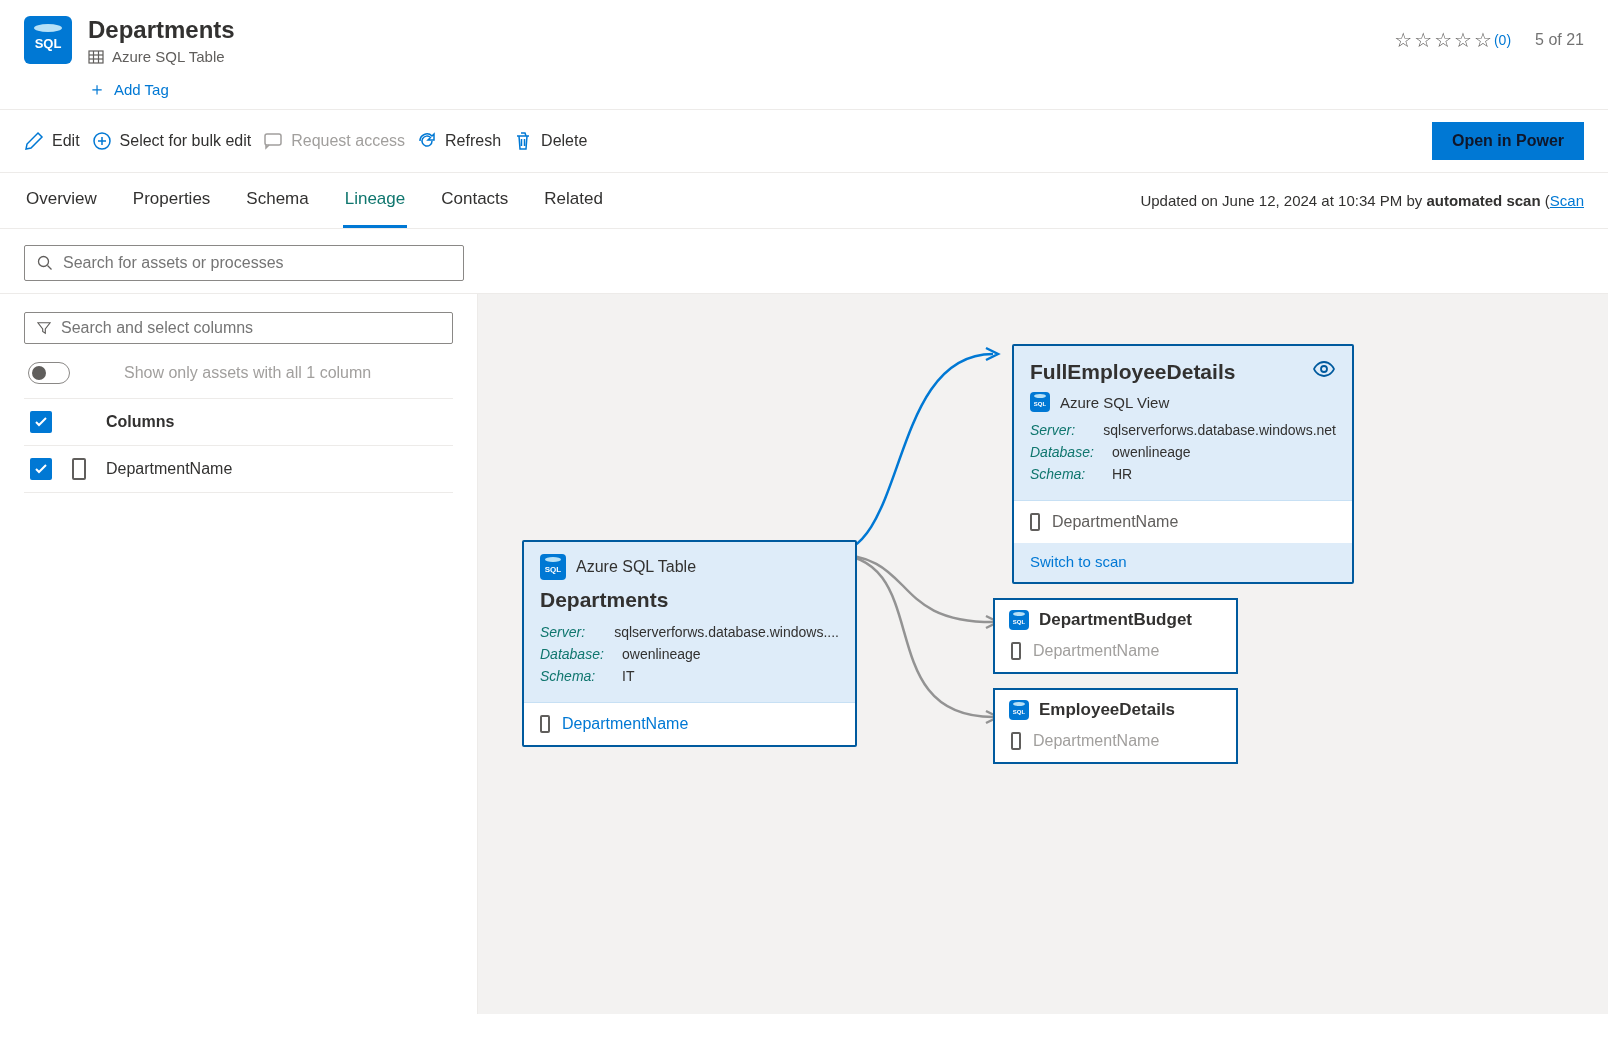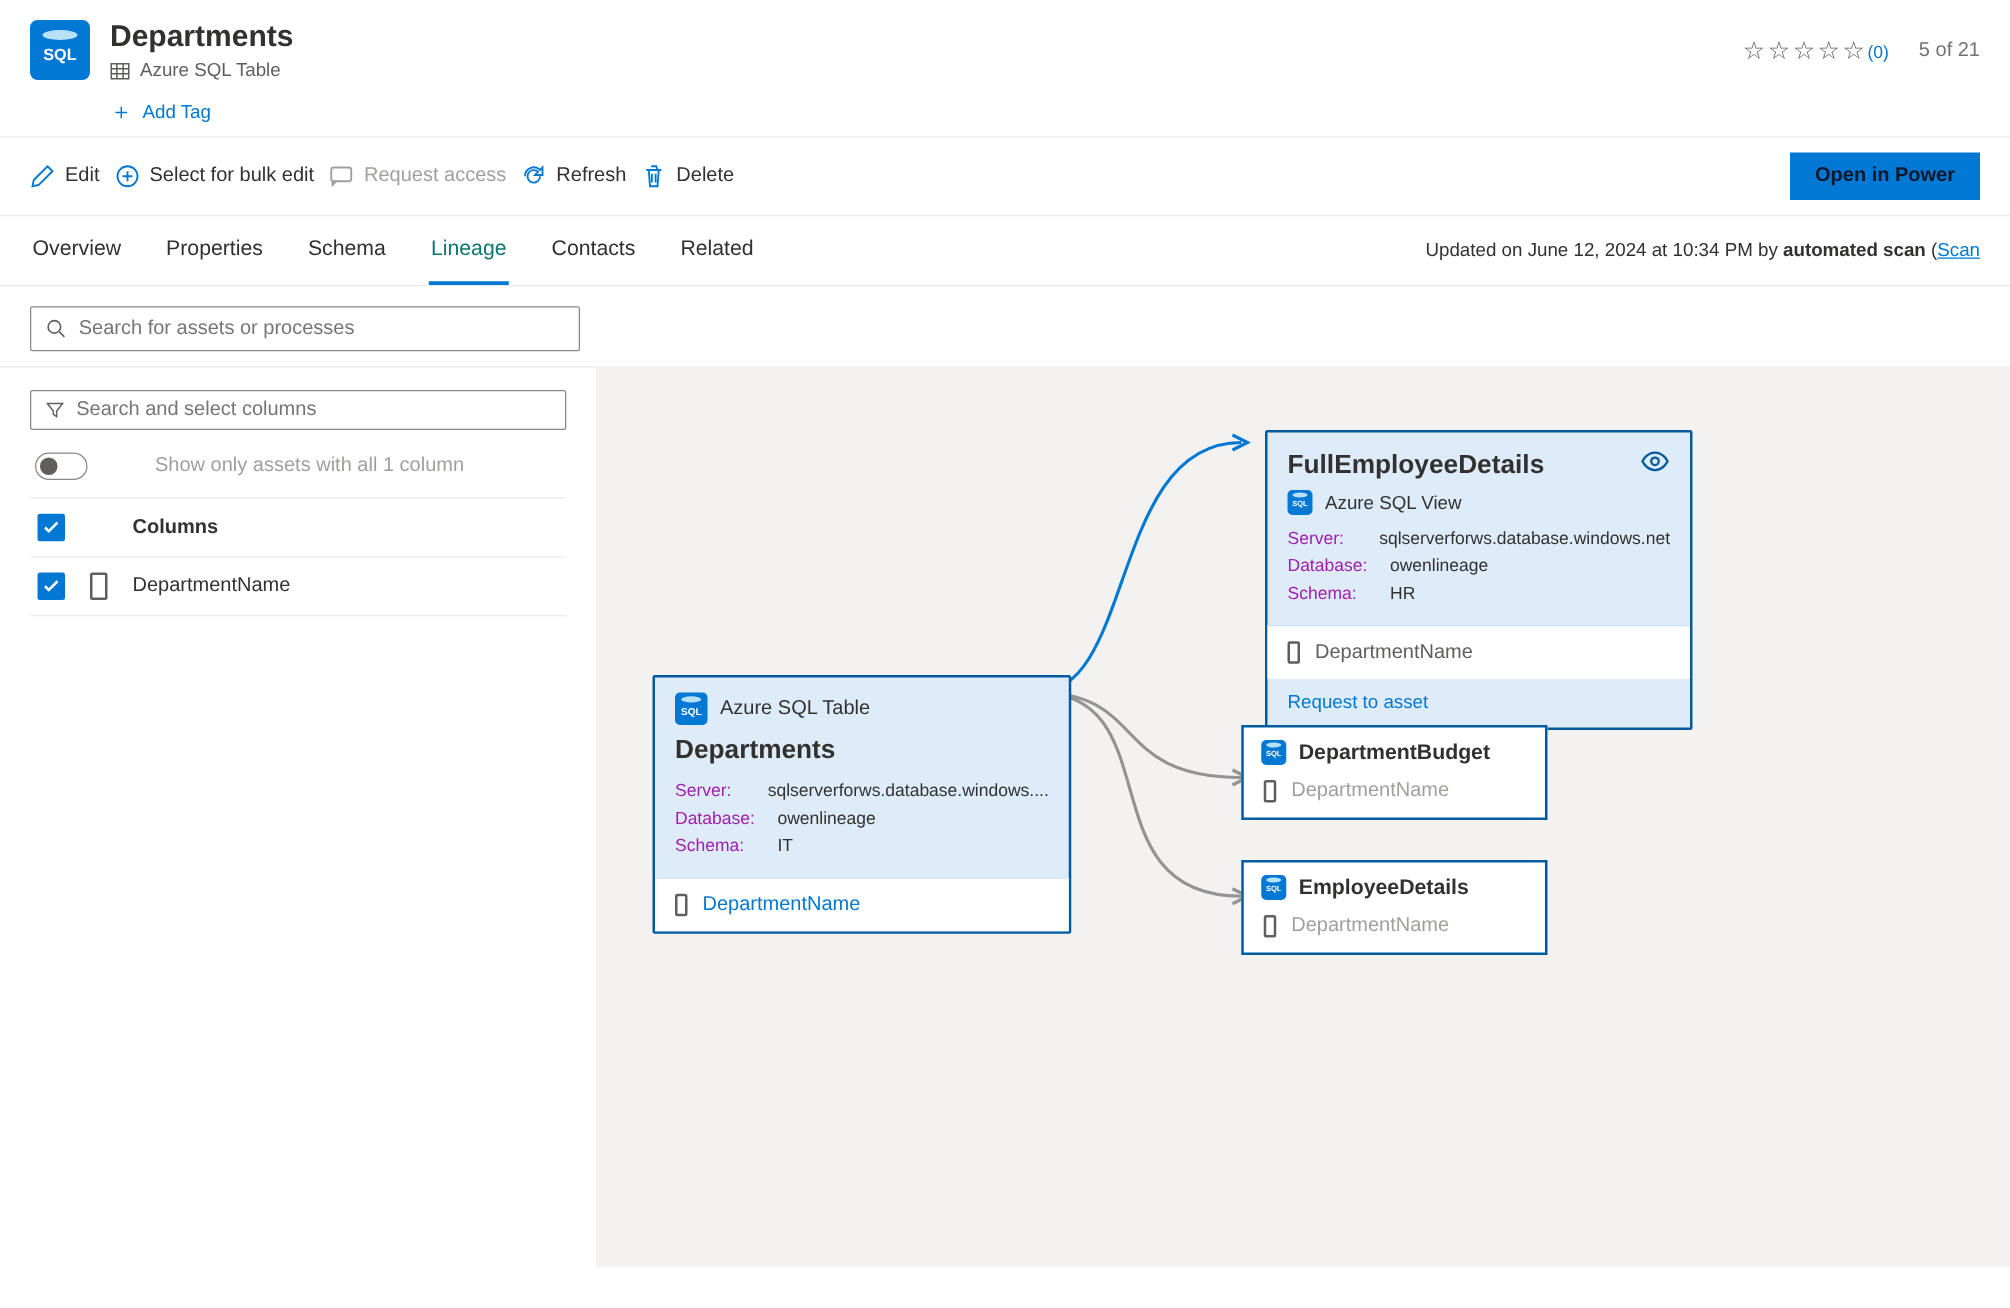--- a/index.html
+++ b/index.html
@@ -78,21 +78,21 @@
     .sql-mini { width: 26px; height: 26px; background: #0078d4; border-radius: 4px; display: flex; align-items: center; justify-content: center; color: #fff; font-size: 8px; font-weight: 700; flex-shrink: 0; position: relative; overflow: hidden; }
     .sql-mini.small { width: 20px; height: 20px; font-size: 6px; }
     .sql-mini::before { content: ''; position: absolute; top: 3px; width: 16px; height: 5px; background: #b7e1f7; border-radius: 50%; }
     .sql-mini.small::before { width: 12px; height: 4px; top: 2px; }
     .sql-mini span { position: relative; margin-top: 4px; }
     .node-type { font-size: 16px; font-weight: 400; }
     .node-title { font-size: 21px; font-weight: 700; padding: 2px 16px 8px; }
     .node-sm-title { font-size: 17px; font-weight: 600; }
     .node-meta { padding: 4px 16px 12px; font-size: 14px; }
     .meta-row { display: flex; margin-bottom: 6px; }
-    .meta-label { width: 82px; color: #a21caf; }
+    .meta-label { width: 82px; color: #0f766e; font-style: italic; }
     .meta-value { color: #323130; }
     .node-column { background: #fff; padding: 12px 16px; display: flex; align-items: center; gap: 12px; border-top: 1px solid #c7e0f4; }
     .node-small .node-column { background: transparent; border: none; padding: 6px 2px 0; }
     .col-icon { width: 10px; height: 18px; border: 2px solid #605e5c; border-radius: 2px; flex-shrink: 0; }
     .col-name { color: #0078d4; font-size: 16px; }
     .node-small .col-name { color: #a19f9d; }
     .node-selected .col-name { color: #605e5c; }
     .node-link { padding: 10px 16px 12px; }
     .node-link a { color: #0078d4; font-size: 15px; text-decoration: none; }
     .eye-icon { position: absolute; top: 14px; right: 16px; color: #005a9e; cursor: pointer; }
@@ -301,25 +301,25 @@
         <div class="meta-row">
             <span class="meta-label">Schema:</span>
             <span class="meta-value">HR</span>
           </div>
       </div>
       <div class="node-column">
         <div class="col-icon"></div>
         <span class="col-name">DepartmentName</span>
       </div>
       <div class="node-link">
-        <a href="#">Request to asset</a>
-      </div>
-    </div>
-
-    <div class="node-small" style="position:absolute; left:515px; top:286px;">
+        <a href="#">Switch to scan</a>
+      </div>
+    </div>
+
+    <div class="node-small" style="position:absolute; left:515px; top:304px;">
       <div class="node-header">
         <div class="sql-mini small">
             <span>SQL</span>
           </div>
         <span class="node-sm-title">DepartmentBudget</span>
       </div>
       <div class="node-column">
         <div class="col-icon"></div>
         <span class="col-name">DepartmentName</span>
       </div>

